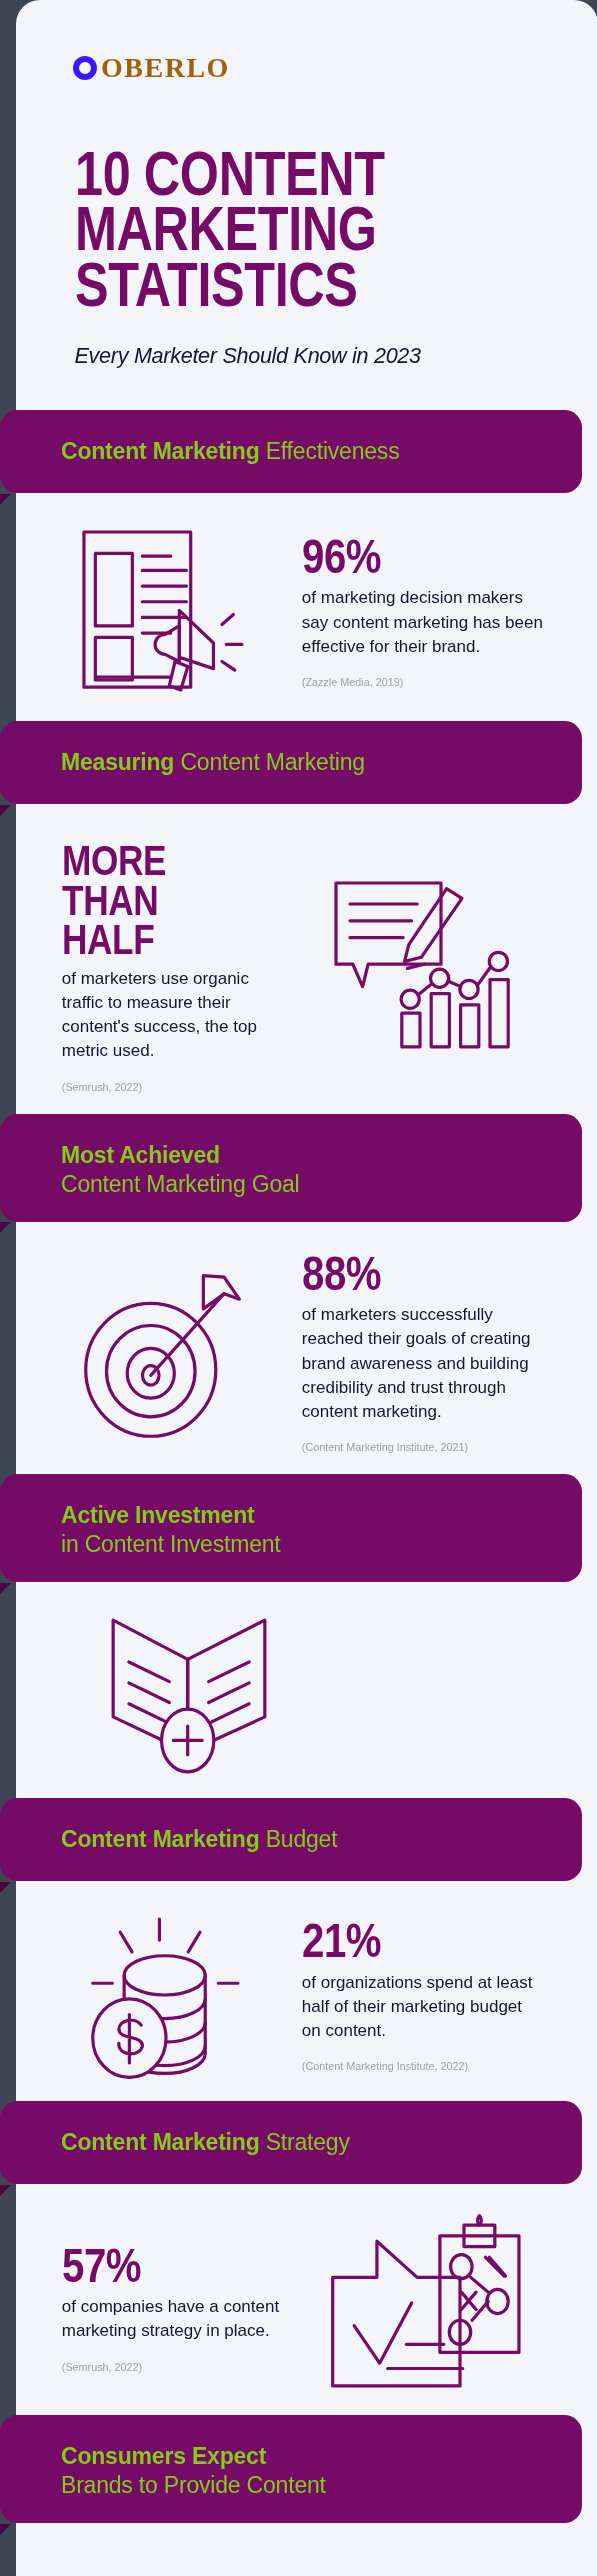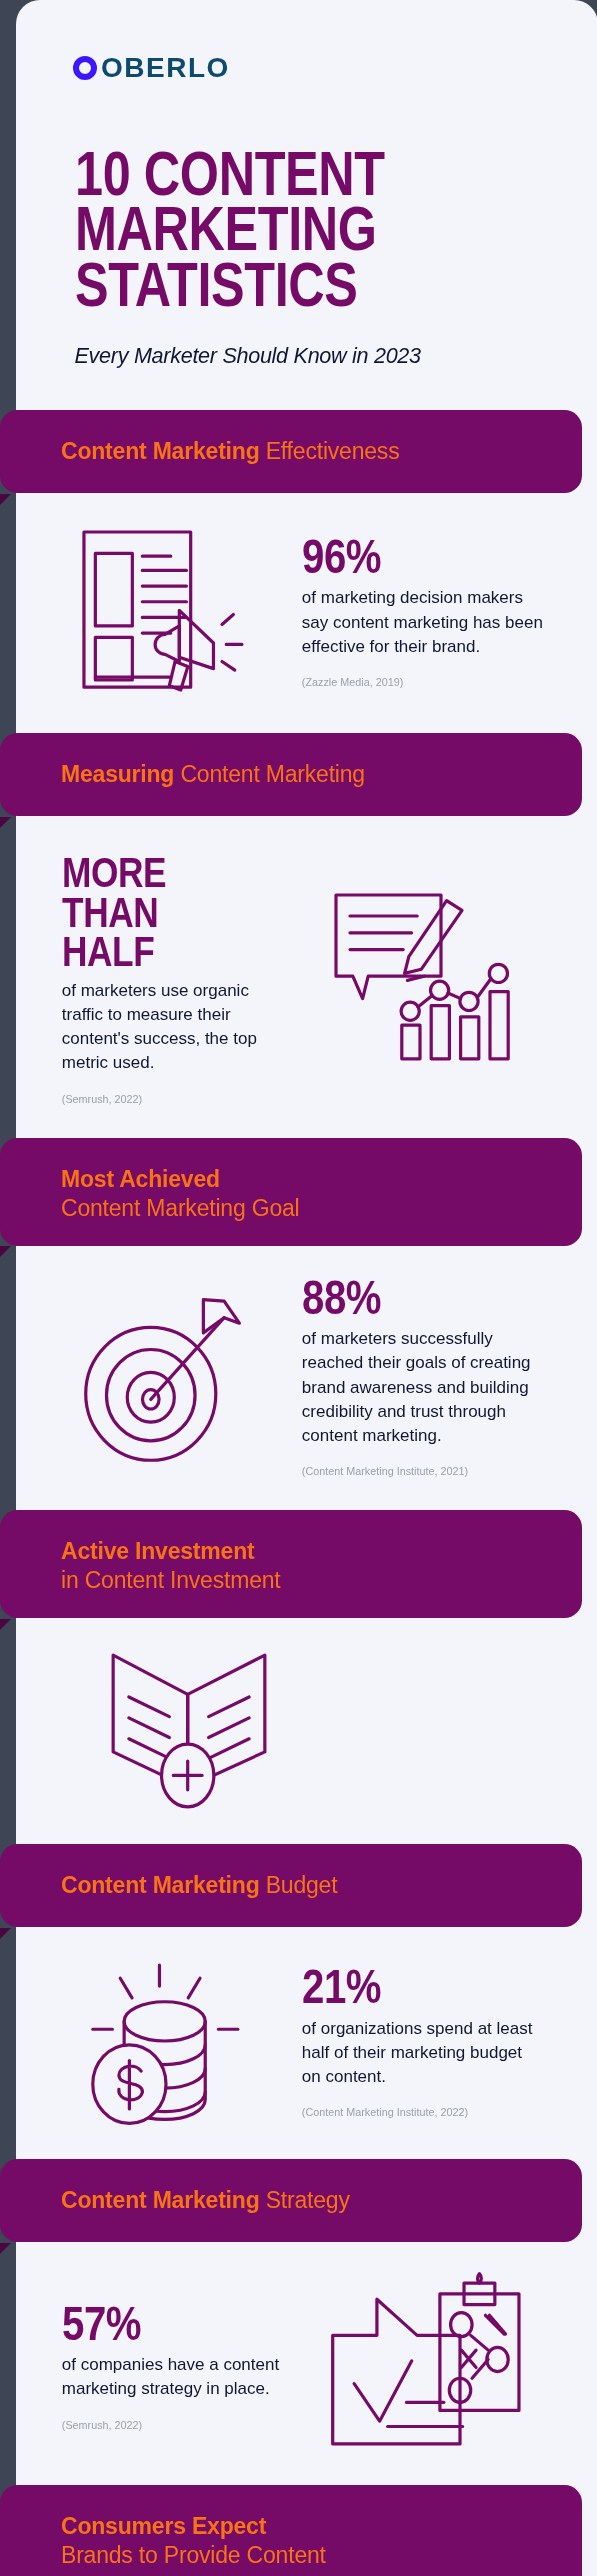--- a/index.html
+++ b/index.html
@@ -25,22 +25,22 @@
     overflow: visible;
     padding-bottom: 20.6px;
   }
 
   
   .logo {
     padding: 52px 0 0 57px;
     font-size: 29px;
     font-weight: bold;
     letter-spacing: 1px;
-    color: #0c4a6e;
-    font-family: Liberation Sans, sans-serif;
+    color: #a16207;
+    font-family: Liberation Serif, serif;
     display: flex;
     align-items: center;
   }
   .logo .o-mark {
     width: 24px; height: 24px;
     border-radius: 50%;
     border: 6.7px solid #3d16ff;
     margin-right: 4.6px;
     display:inline-block;
   }
@@ -73,42 +73,42 @@
   }
 
   
   .banner {
     position: relative;
     margin-left: -15.5px;
     width: 582px;
     background: #750a67;
     border-radius: 17.5px;
     padding: 27px 0 27px 61px;
-    color: #f97316;
+    color: #84cc16;
     font-size: 23px;
     line-height: 1.26;
     letter-spacing: -0.2px;
   }
   .banner .b1 { font-weight: bold; }
   .banner .b2 { font-weight: 400; }
   .banner::after {
     content: "";
     position: absolute;
     left: 0; bottom: -11.3px;
     border-left: 0 solid transparent;
     border-right: 11.3px solid transparent;
     border-top: 11.3px solid #4b0642;
   }
   .banner.two-line { padding-bottom: 23px; }
 
   
   .sec-body {
     display: flex;
     align-items: center;
-    padding: 29px 36px 33px 36px;
+    padding: 29px 36px 21px 36px;
     min-height: 216px;
     gap: 10.3px;
   }
   .col-art { width: 46%; display: flex; justify-content: center; align-items: center; }
   .col-txt { width: 54%; padding-left: 10.3px; }
   .col-txt.narrow { width: 46%; margin-top: 8px; }
   .col-art.wide { width: 54%; }
 
   .stat {
     color: #750a67;

